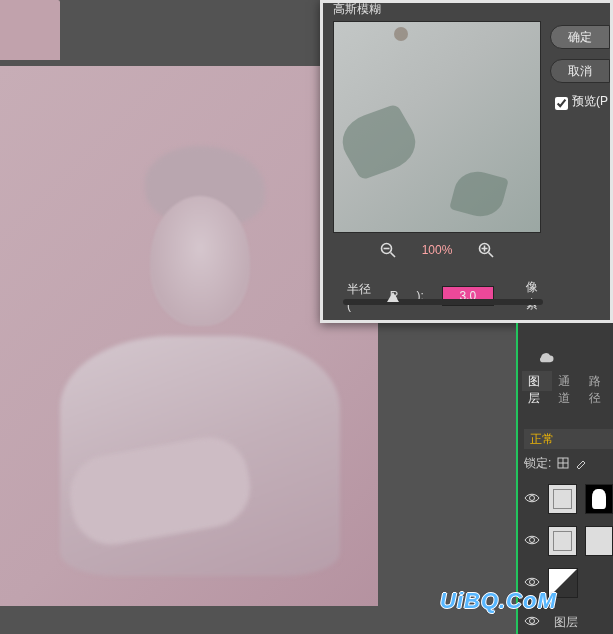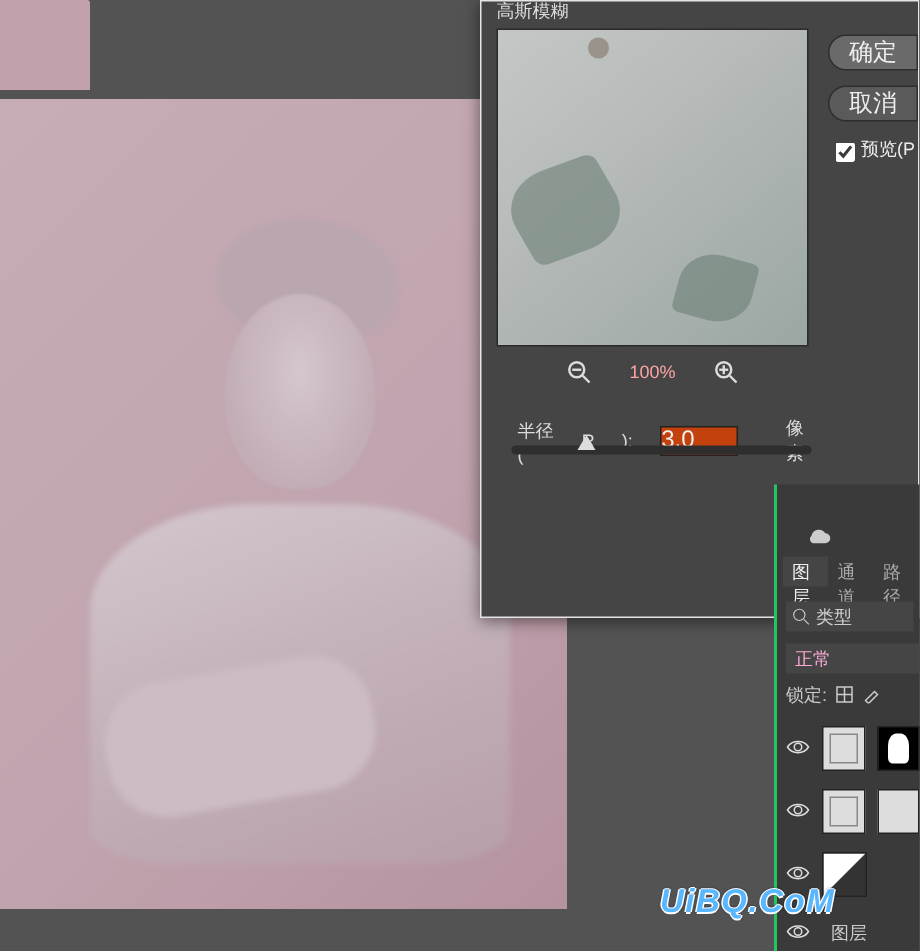--- a/index.html
+++ b/index.html
@@ -11,55 +11,55 @@
   .canvas-top { position: absolute; left: 0; top: 0; width: 60px; height: 60px; background: #c1a2ac; border-top-right-radius: 2px; }
   .canvas-main { position: absolute; left: 0; top: 66px; width: 378px; height: 540px; background: linear-gradient(135deg, #c7adb6 0%, #c0a3ae 60%, #b592a0 100%); }
   
   .figure { position: absolute; left: 20px; top: 60px; width: 340px; height: 460px; }
   .figure .head { position: absolute; left: 130px; top: 70px; width: 100px; height: 130px; background: radial-gradient(ellipse at 50% 40%, #d5c6cd 0%, #c2adb6 70%); border-radius: 50% 50% 45% 45%; filter: blur(1px); }
   .figure .hair { position: absolute; left: 125px; top: 20px; width: 120px; height: 80px; background: #b9a6af; border-radius: 50% 60% 40% 50%; filter: blur(2px); }
   .figure .body { position: absolute; left: 40px; top: 210px; width: 280px; height: 240px; background: linear-gradient(160deg, #d4c7ce 0%, #c3b0b9 50%, #b79eaa 100%); border-radius: 40% 40% 20% 20% / 30% 30% 10% 10%; filter: blur(2px); }
   .figure .arm { position: absolute; left: 50px; top: 320px; width: 180px; height: 90px; background: #cdbcc4; border-radius: 40px; filter: blur(2px); transform: rotate(-10deg); }
 
   
-  .dialog { position: absolute; left: 320px; top: 0; width: 293px; height: 412px; background: #454545; border: 1px solid #e5e5e5; box-shadow: 0 2px 10px rgba(0,0,0,.5); }
+  .dialog { position: absolute; left: 320px; top: 0; width: 293px; height: 323px; background: #454545; border: 3px solid #e5e5e5; box-shadow: 0 2px 10px rgba(0,0,0,.5); }
   .dialog-title { position: absolute; left: 10px; top: -2px; color: #ddd; font-size: 12px; height: 14px; overflow: hidden; }
   .preview-box { position: absolute; left: 10px; top: 18px; width: 208px; height: 212px; border: 1px solid #2a2a2a; background: linear-gradient(140deg, #c3c7c6 0%, #b6bab9 40%, #9ba7a3 100%); overflow: hidden; }
   .preview-box::after{ content:""; position:absolute; left:60px; top:5px; width:14px; height:14px; border-radius:50%; background:#8c7f74; opacity:.7;}
   .pv-leaf1{ position:absolute; left:10px; top:90px; width:70px; height:60px; background:#6d8177; transform:rotate(-20deg) skewX(10deg); border-radius:50% 10% 50% 10%; opacity:.6;}
   .pv-leaf2{ position:absolute; left:120px; top:150px; width:50px; height:44px; background:#6d8177; transform:rotate(15deg); border-radius:50% 10% 50% 10%; opacity:.6;}
 
   .zoom-row { position: absolute; left: 10px; top: 236px; width: 208px; height: 22px; display: flex; align-items: center; justify-content: center; gap: 26px; color: #fca5a5; }
   .zoom-row .icon { width: 16px; height: 16px; display:inline-flex; align-items:center; justify-content:center; }
   .zoom-row svg { width: 16px; height: 16px; stroke: #ddd; fill: none; stroke-width: 1.6; }
 
   .radius-row { position: absolute; left: 24px; top: 282px; width: 200px; height: 22px; display:flex; align-items:center; gap:18px; color:#ddd; }
   .radius-row .hot { text-decoration: underline; }
-  .radius-input { width: 52px; height: 20px; background:#c2410c; border:1px solid #222; color:#eee; font-size:16px; }
+  .radius-input { width: 52px; height: 20px; background:#ec4899; border:1px solid #222; color:#eee; text-align:center; font-size:12px; }
   .unit { margin-left: 14px; }
 
   .slider-track { position:absolute; left:20px; top:296px; width:200px; height:6px; background:#2e2e2e; border-radius:3px; }
   .slider-thumb { position:absolute; left:44px; top:-7px; width:0; height:0; border-left:6px solid transparent; border-right:6px solid transparent; border-bottom:10px solid #ddd; }
 
   .btn-col { position: absolute; right: 0; top: 22px; width: 60px; display:flex; flex-direction:column; gap:10px; align-items:flex-start; }
-  .ps-btn { width: 60px; height: 24px; background:#5a5a5a; border:1px solid #2e2e2e; border-radius:12px 0 0 12px; color:#eee; display:flex; align-items:center; justify-content:center; font-size:16px; cursor:pointer; }
+  .ps-btn { width: 60px; height: 24px; background:#5a5a5a; border:1px solid #2e2e2e; border-radius:12px 0 0 12px; color:#eee; display:flex; align-items:center; justify-content:center; font-size:12px; cursor:pointer; }
   .ps-btn.primary { background:#6a6a6a; }
   .preview-chk { position:absolute; right:2px; top:90px; display:flex; align-items:flex-end; gap:4px; color:#eee; }
   .preview-chk input { accent-color:#fff; width:13px; height:13px;}
 
   
   .panels { position:absolute; left:516px; top:323px; width:97px; height:311px; background:#3a3a3a; border-left:2px solid #22c55e; }
   .panels .cloud { position:absolute; left:18px; top:28px; }
   .cloud svg{ width:20px; height:14px; fill:#ccc;}
   .tabs { position:absolute; left:4px; top:48px; right:0; height:20px; display:flex; gap:0; }
   .tab { padding:2px 6px; color:#aaa; font-size:12px; cursor:pointer; }
   .tab.active { color:#eee; background:#454545; }
   .filter-row { position:absolute; left:6px; top:78px; right:4px; height:20px; display:flex; align-items:center; gap:4px; background:#454545; padding:0 4px; }
   .filter-row svg{ width:12px; height:12px; stroke:#ccc; fill:none;}
-  .blend-row { position:absolute; left:6px; top:106px; right:0; height:20px; display:flex; align-items:center; background:#454545; padding:0 6px; color:#f9a8d4; }
+  .blend-row { position:absolute; left:6px; top:106px; right:0; height:20px; display:flex; align-items:center; background:#454545; padding:0 6px; color:#eab308; }
   .lock-row { position:absolute; left:6px; top:130px; right:12px; height:20px; display:flex; align-items:center; gap:6px; color:#ccc; }
   .lock-row svg{ width:12px; height:12px; stroke:#ccc; fill:none;}
   .layers { position:absolute; left:6px; top:158px; right:0; }
   .layer { height:36px; display:flex; align-items:center; gap:8px; margin-bottom:6px; }
   .eye svg{ width:16px; height:12px; stroke:#ddd; fill:none;}
   .thumb { width:30px; height:30px; background:#ddd; border:1px solid #222; position:relative; }
   .thumb.link::before{ content:""; position:absolute; inset:4px; border:1px solid #888;}
   .thumb.grad{ background:linear-gradient(135deg,#fff 49%, #333 51%);}
   .thumb.mask{ background:#000;}
   .thumb.mask::after{ content:""; position:absolute; left:6px; top:4px; width:14px; height:20px; background:#fff; border-radius:40% 40% 20% 20%;}
@@ -139,27 +139,20 @@
         <path d="M7 13h10a4 4 0 0 0 0-8 6 6 0 0 0-11 2 3.5 3.5 0 0 0 1 6z"></path>
       </svg>
   </span>
 
   <div class="tabs">
     <div class="tab active">图层</div>
     <div class="tab">通道</div>
     <div class="tab">路径</div>
   </div>
 
-  <div class="filter-row">
-    <svg viewBox="0 0 16 16">
-        <circle cx="6.5" cy="6.5" r="5"></circle>
-        <line x1="10.5" y1="10.5" x2="15" y2="15"></line>
-      </svg>
-    <span>类型</span>
-  </div>
 
   <div class="blend-row">
     <span>正常</span>
   </div>
 
   <div class="lock-row">
     <span>锁定:</span>
     <svg viewBox="0 0 12 12">
         <rect x="1" y="1" width="10" height="10"></rect>
         <line x1="1" y1="6" x2="11" y2="6"></line>

